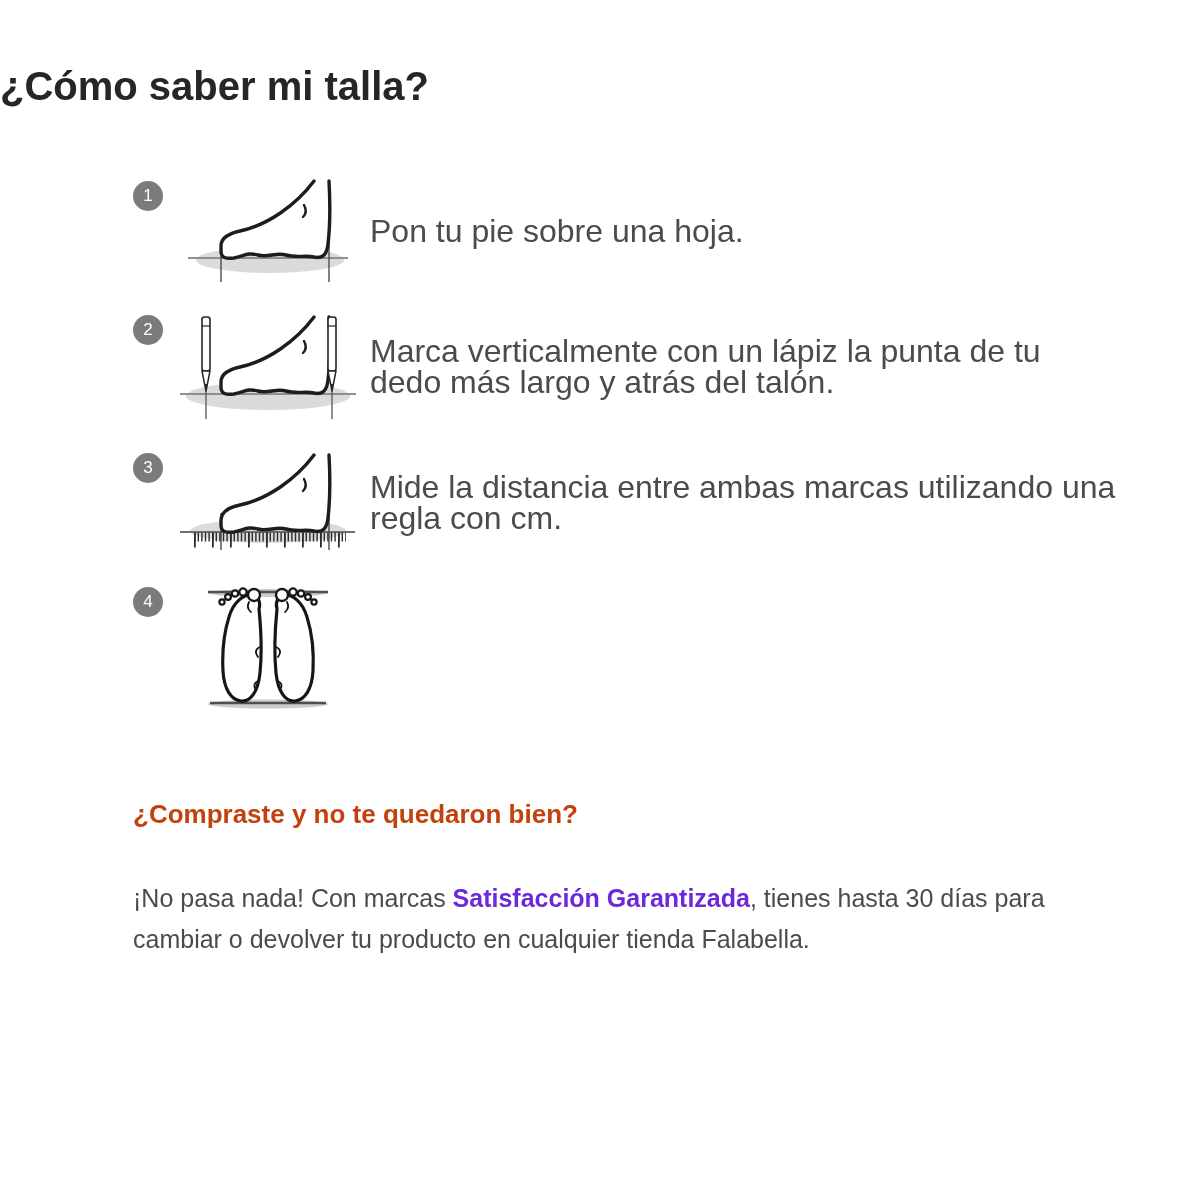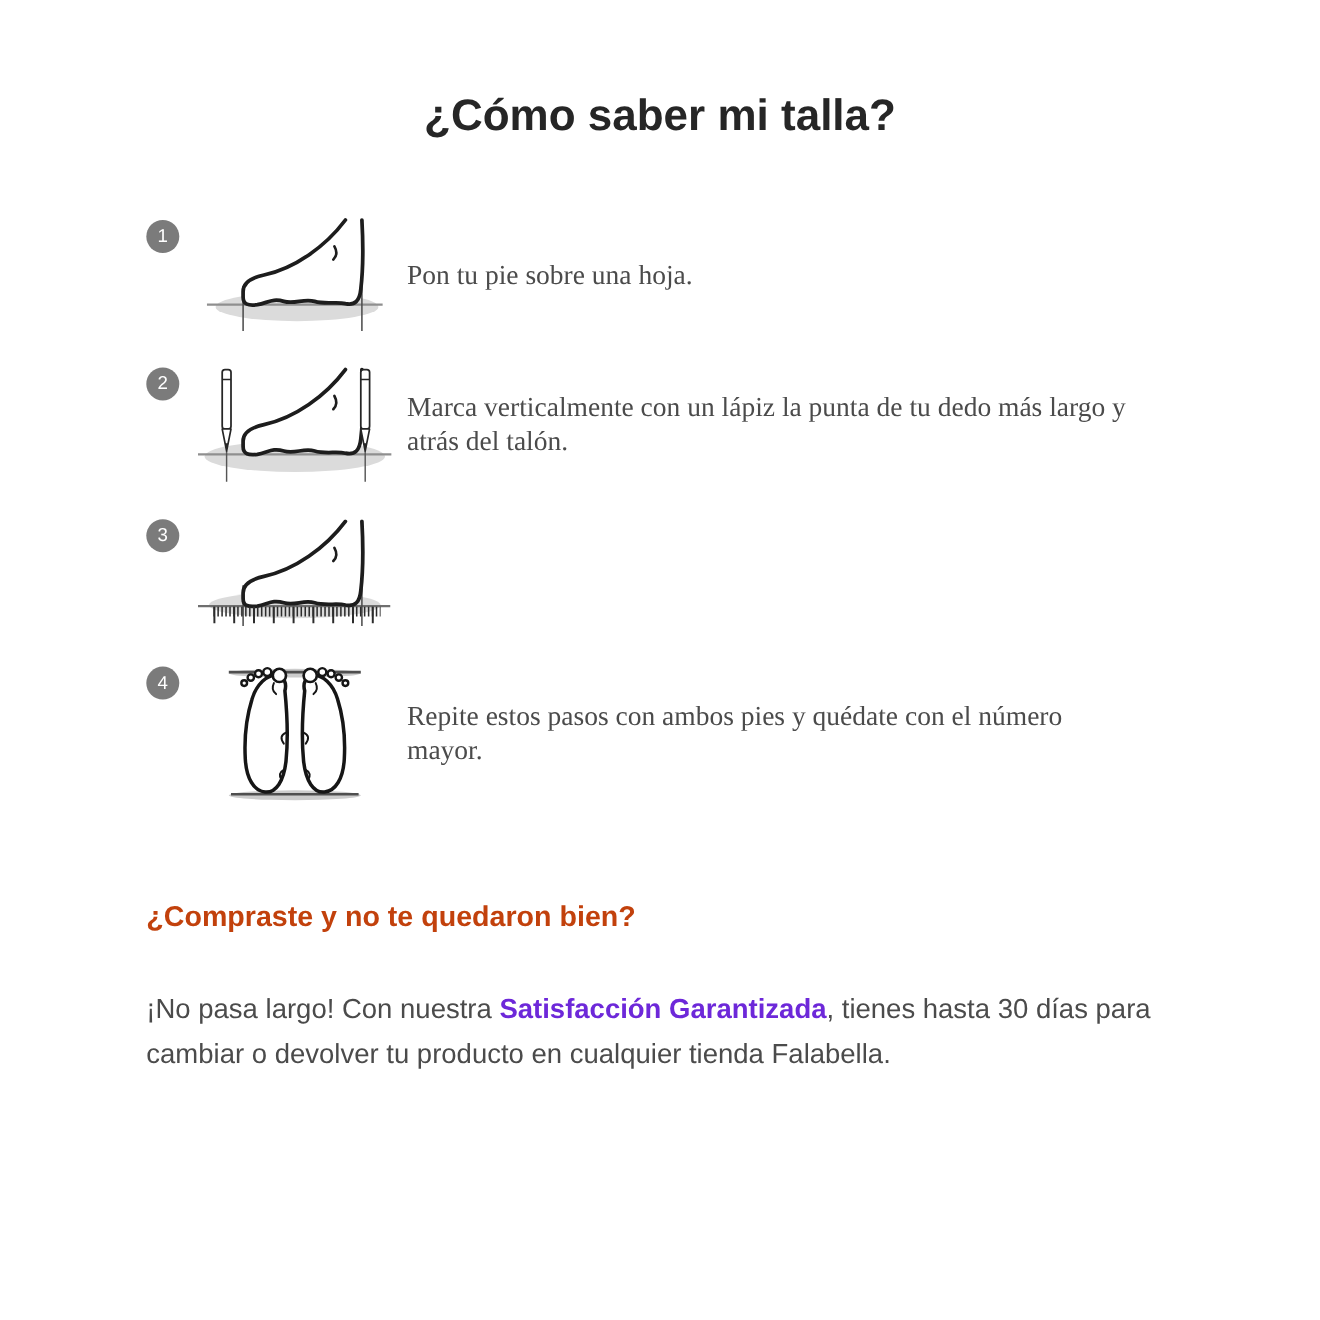--- a/index.html
+++ b/index.html
@@ -11,22 +11,21 @@
     width: 1200px;
     height: 1200px;
     overflow: hidden;
     font-family: "Liberation Sans", sans-serif;
     color: #4b4b4b;
   }
   .page { width: 1200px; height: 1200px; position: relative; }
 
   .title {
     margin: 0;
-    padding-top: 83px;
-    text-align: center;
+    padding-top: 64px;
     font-size: 40px;
     font-weight: 700;
     color: #262626;
   }
 
   .steps {
     margin-top: 70px;
     padding-left: 133px;
   }
   .step {
@@ -52,24 +51,23 @@
     margin-top: 2px;
   }
 
   .illus {
     justify-self: center;
     align-self: center;
     line-height: 0;
   }
 
   .step-text {
-    font-size: 25px;
+    font-size: 32px;
     line-height: 31px;
     color: #4b4b4b;
-    font-family: Liberation Serif, serif;
   }
   .w2 { max-width: 700px; }
   .w3 { max-width: 750px; }
   .w4 { max-width: 640px; }
 
   .footer {
     padding-left: 133px;
     margin-top: 88px;
   }
   .footer-heading {
@@ -148,20 +146,21 @@
           <line x1="41" y1="60" x2="41" y2="97" stroke="#4c4c4c" stroke-width="1.4"></line>
           <line x1="149" y1="60" x2="149" y2="97" stroke="#4c4c4c" stroke-width="1.4"></line>
           <g transform="translate(8,0)">
             <path d="M126,2 C108,26 80,46 52,52 C38,55 33,60 33,67 L33,72 C33,79 38,80 46,79 C56,77 60,73 70,76 C80,79 88,73 98,76 C108,79 118,76 126,78 C135,80 139,75 140,65 C142,48 142,20 141,2" fill="#ffffff" stroke="#1d1d1d" stroke-width="3.4" stroke-linecap="round" stroke-linejoin="round"></path>
             <path d="M116,26 q4,7 -1,12" fill="none" stroke="#1d1d1d" stroke-width="2.4" stroke-linecap="round"></path>
           </g>
           <line x1="14" y1="84" x2="166" y2="84" stroke="#2c2c2c" stroke-width="9" stroke-dasharray="1.4 2.2"></line>
           <line x1="14" y1="87" x2="166" y2="87" stroke="#2c2c2c" stroke-width="15" stroke-dasharray="1.8 16.2"></line>
         </svg>
       </div>
+      <div class="step-text w3">Mide la distancia entre ambas marcas utilizando una regla con cm.</div>
     </div>
 
     <div class="step tall">
       <div class="badge">4</div>
       <div class="illus">
         <svg width="132" height="126" viewBox="0 0 132 126" xmlns="http://www.w3.org/2000/svg">
           <ellipse cx="66" cy="8" rx="60" ry="4" fill="#cccccc"></ellipse>
           <line x1="6" y1="7" x2="126" y2="7" stroke="#4f4f4f" stroke-width="2.4"></line>
           <ellipse cx="66" cy="119" rx="60" ry="4.5" fill="#cccccc"></ellipse>
           <line x1="8" y1="118" x2="124" y2="118" stroke="#4f4f4f" stroke-width="2.4"></line>
@@ -184,23 +183,22 @@
             <circle cx="34" cy="7" r="3.6" fill="#ffffff" stroke="#161616" stroke-width="2.2"></circle>
             <circle cx="26" cy="8.5" r="3.2" fill="#ffffff" stroke="#161616" stroke-width="2.2"></circle>
             <circle cx="19" cy="12" r="2.9" fill="#ffffff" stroke="#161616" stroke-width="2.2"></circle>
             <circle cx="13" cy="17" r="2.6" fill="#ffffff" stroke="#161616" stroke-width="2.2"></circle>
             <path d="M40,17 q-3,6 2,10" fill="none" stroke="#161616" stroke-width="1.8" stroke-linecap="round"></path>
             <path d="M51,62 q-7,3 -2,10" fill="none" stroke="#161616" stroke-width="1.8" stroke-linecap="round"></path>
             <path d="M49,96 q-6,3 -2,9" fill="none" stroke="#161616" stroke-width="1.8" stroke-linecap="round"></path>
           </g>
         </svg>
       </div>
-      <div class="step-text w4">Repite estos pasos con ambos pies y quédate con el número mayor.</div>
     </div>
 
   </div>
 
   <div class="footer">
     <h2 class="footer-heading">¿Compraste y no te quedaron bien?</h2>
-    <p class="footer-body"><span>¡No pasa largo! Con nuestra </span><strong>Satisfacción Garantizada</strong><span>, tienes hasta 30 días para cambiar o devolver tu producto en cualquier tienda Falabella.</span></p>
+    <p class="footer-body"><span>¡No pasa nada! Con marcas </span><strong>Satisfacción Garantizada</strong><span>, tienes hasta 30 días para cambiar o devolver tu producto en cualquier tienda Falabella.</span></p>
   </div>
 
 </div>
 
 </body></html>

